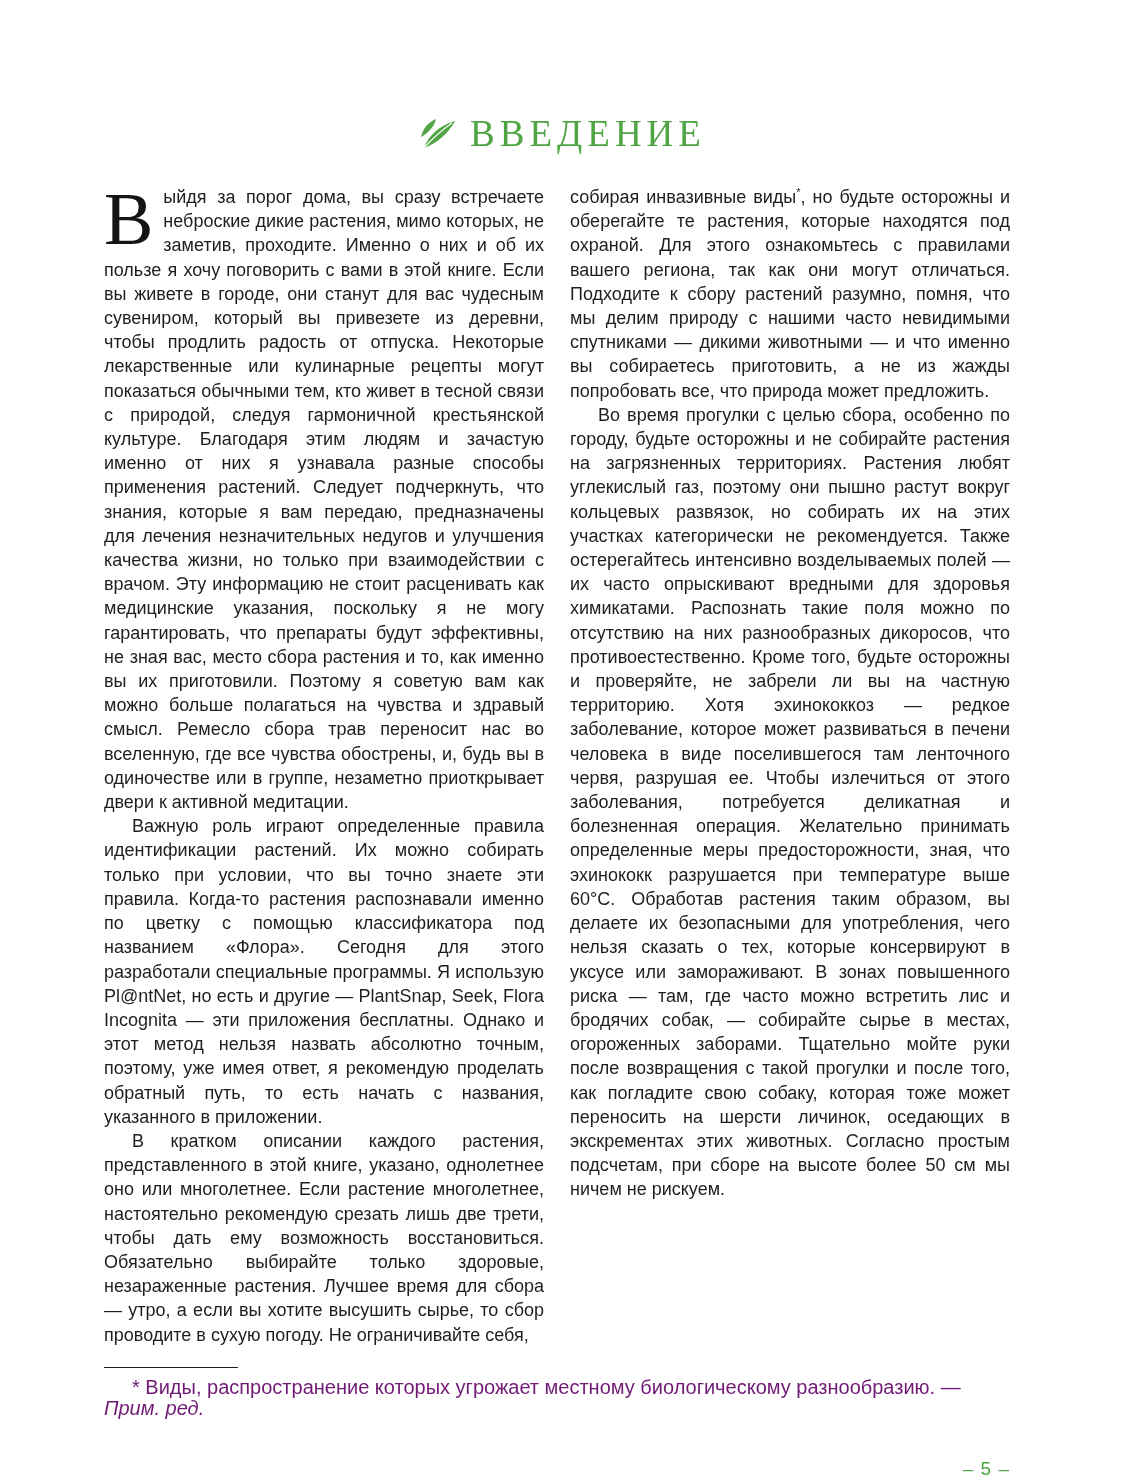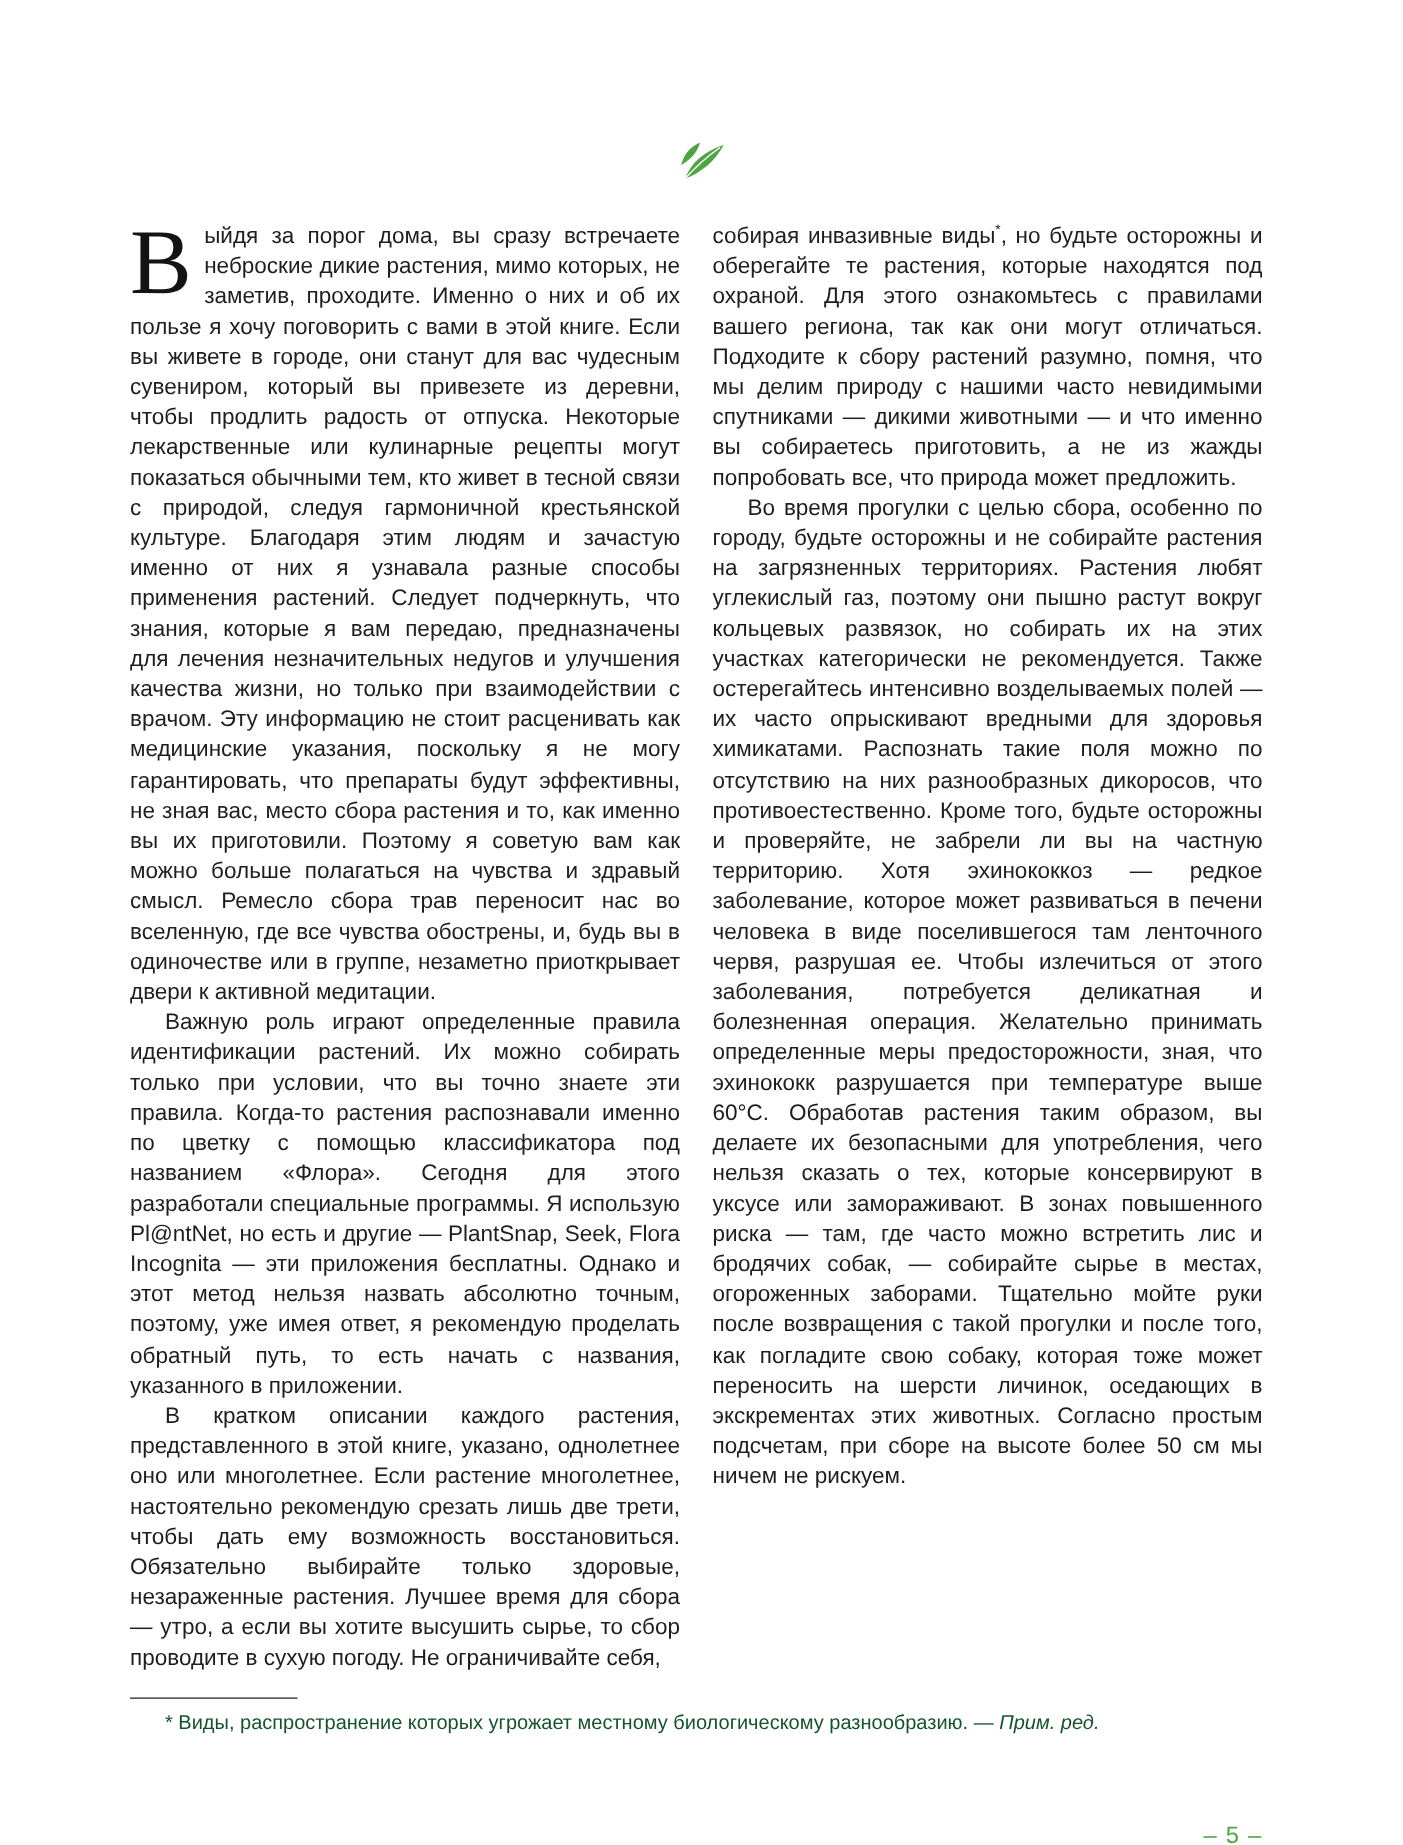--- a/index.html
+++ b/index.html
@@ -64,23 +64,23 @@
     line-height: 60px;
     padding: 4px 10px 0 0;
     color: #141414;
   }
   sup.note-ref {
     font-size: 11px;
     line-height: 0;
   }
   .footnote-block {
     margin: 20px 112px 0 104px;
-    font-size: 16px;
+    font-size: 20px;
     line-height: 21px;
-    color: #14532d;
+    color: #701a75;
   }
   .footnote-rule {
     width: 134px;
     height: 0;
     border-top: 1px solid #1e1e1e;
     margin-bottom: 9px;
   }
   .footnote-text {
     text-indent: 28px;
   }
@@ -102,20 +102,21 @@
 <div class="page">
 
   <div class="title-row">
     <span class="leaf-icon">
       <svg width="42" height="34" viewBox="0 0 42 34" aria-hidden="true">
         <path d="M8 31 C 13 18, 23 9, 39 4 C 32 17, 21 26, 8 31 Z" fill="#4fa544"></path>
         <path d="M5 20 C 7 12, 11 6, 20 2 C 18 10, 12 16, 5 20 Z" fill="#4fa544"></path>
         <path d="M8 31 C 16 22, 26 13, 36 6" stroke="#ffffff" stroke-width="1.2" fill="none"></path>
       </svg>
     </span>
+    <span class="title">ВВЕДЕНИЕ</span>
   </div>
 
   <div class="columns">
 
     <div class="col">
       <p>
         <span class="dropcap">В</span><span>ыйдя за порог дома, вы сразу встречаете неброские дикие растения, мимо которых, не заметив, проходите. Именно о них и об их пользе я хочу поговорить с вами в этой книге. Если вы живете в городе, они станут для вас чудесным сувениром, который вы привезете из деревни, чтобы продлить радость от отпуска. Некоторые лекарственные или кулинарные рецепты могут показаться обычными тем, кто живет в тесной связи с природой, следуя гармоничной крестьянской культуре. Благодаря этим людям и зачастую именно от них я узнавала разные способы применения растений. Следует подчеркнуть, что знания, которые я вам передаю, предназначены для лечения незначительных недугов и улучшения качества жизни, но только при взаимодействии с врачом. Эту информацию не стоит расценивать как медицинские указания, поскольку я не могу гарантировать, что препараты будут эффективны, не зная вас, место сбора растения и то, как именно вы их приготовили. Поэтому я советую вам как можно больше полагаться на чувства и здравый смысл. Ремесло сбора трав переносит нас во вселенную, где все чувства обострены, и, будь вы в одиночестве или в группе, незаметно приоткрывает двери к активной медитации.</span>
       </p>
       <p class="indent">Важную роль играют определенные правила идентификации растений. Их можно собирать только при условии, что вы точно знаете эти правила. Когда-то растения распознавали именно по цветку с помощью классификатора под названием «Флора». Сегодня для этого разработали специальные программы. Я использую Pl@ntNet, но есть и другие — PlantSnap, Seek, Flora Incognita — эти приложения бесплатны. Однако и этот метод нельзя назвать абсолютно точным, поэтому, уже имея ответ, я рекомендую проделать обратный путь, то есть начать с названия, указанного в приложении.</p>
       <p class="indent">В кратком описании каждого растения, представленного в этой книге, указано, однолетнее оно или многолетнее. Если растение многолетнее, настоятельно рекомендую срезать лишь две трети, чтобы дать ему возможность восстановиться. Обязательно выбирайте только здоровые, незараженные растения. Лучшее время для сбора — утро, а если вы хотите высушить сырье, то сбор проводите в сухую погоду. Не ограничивайте себя,</p>

